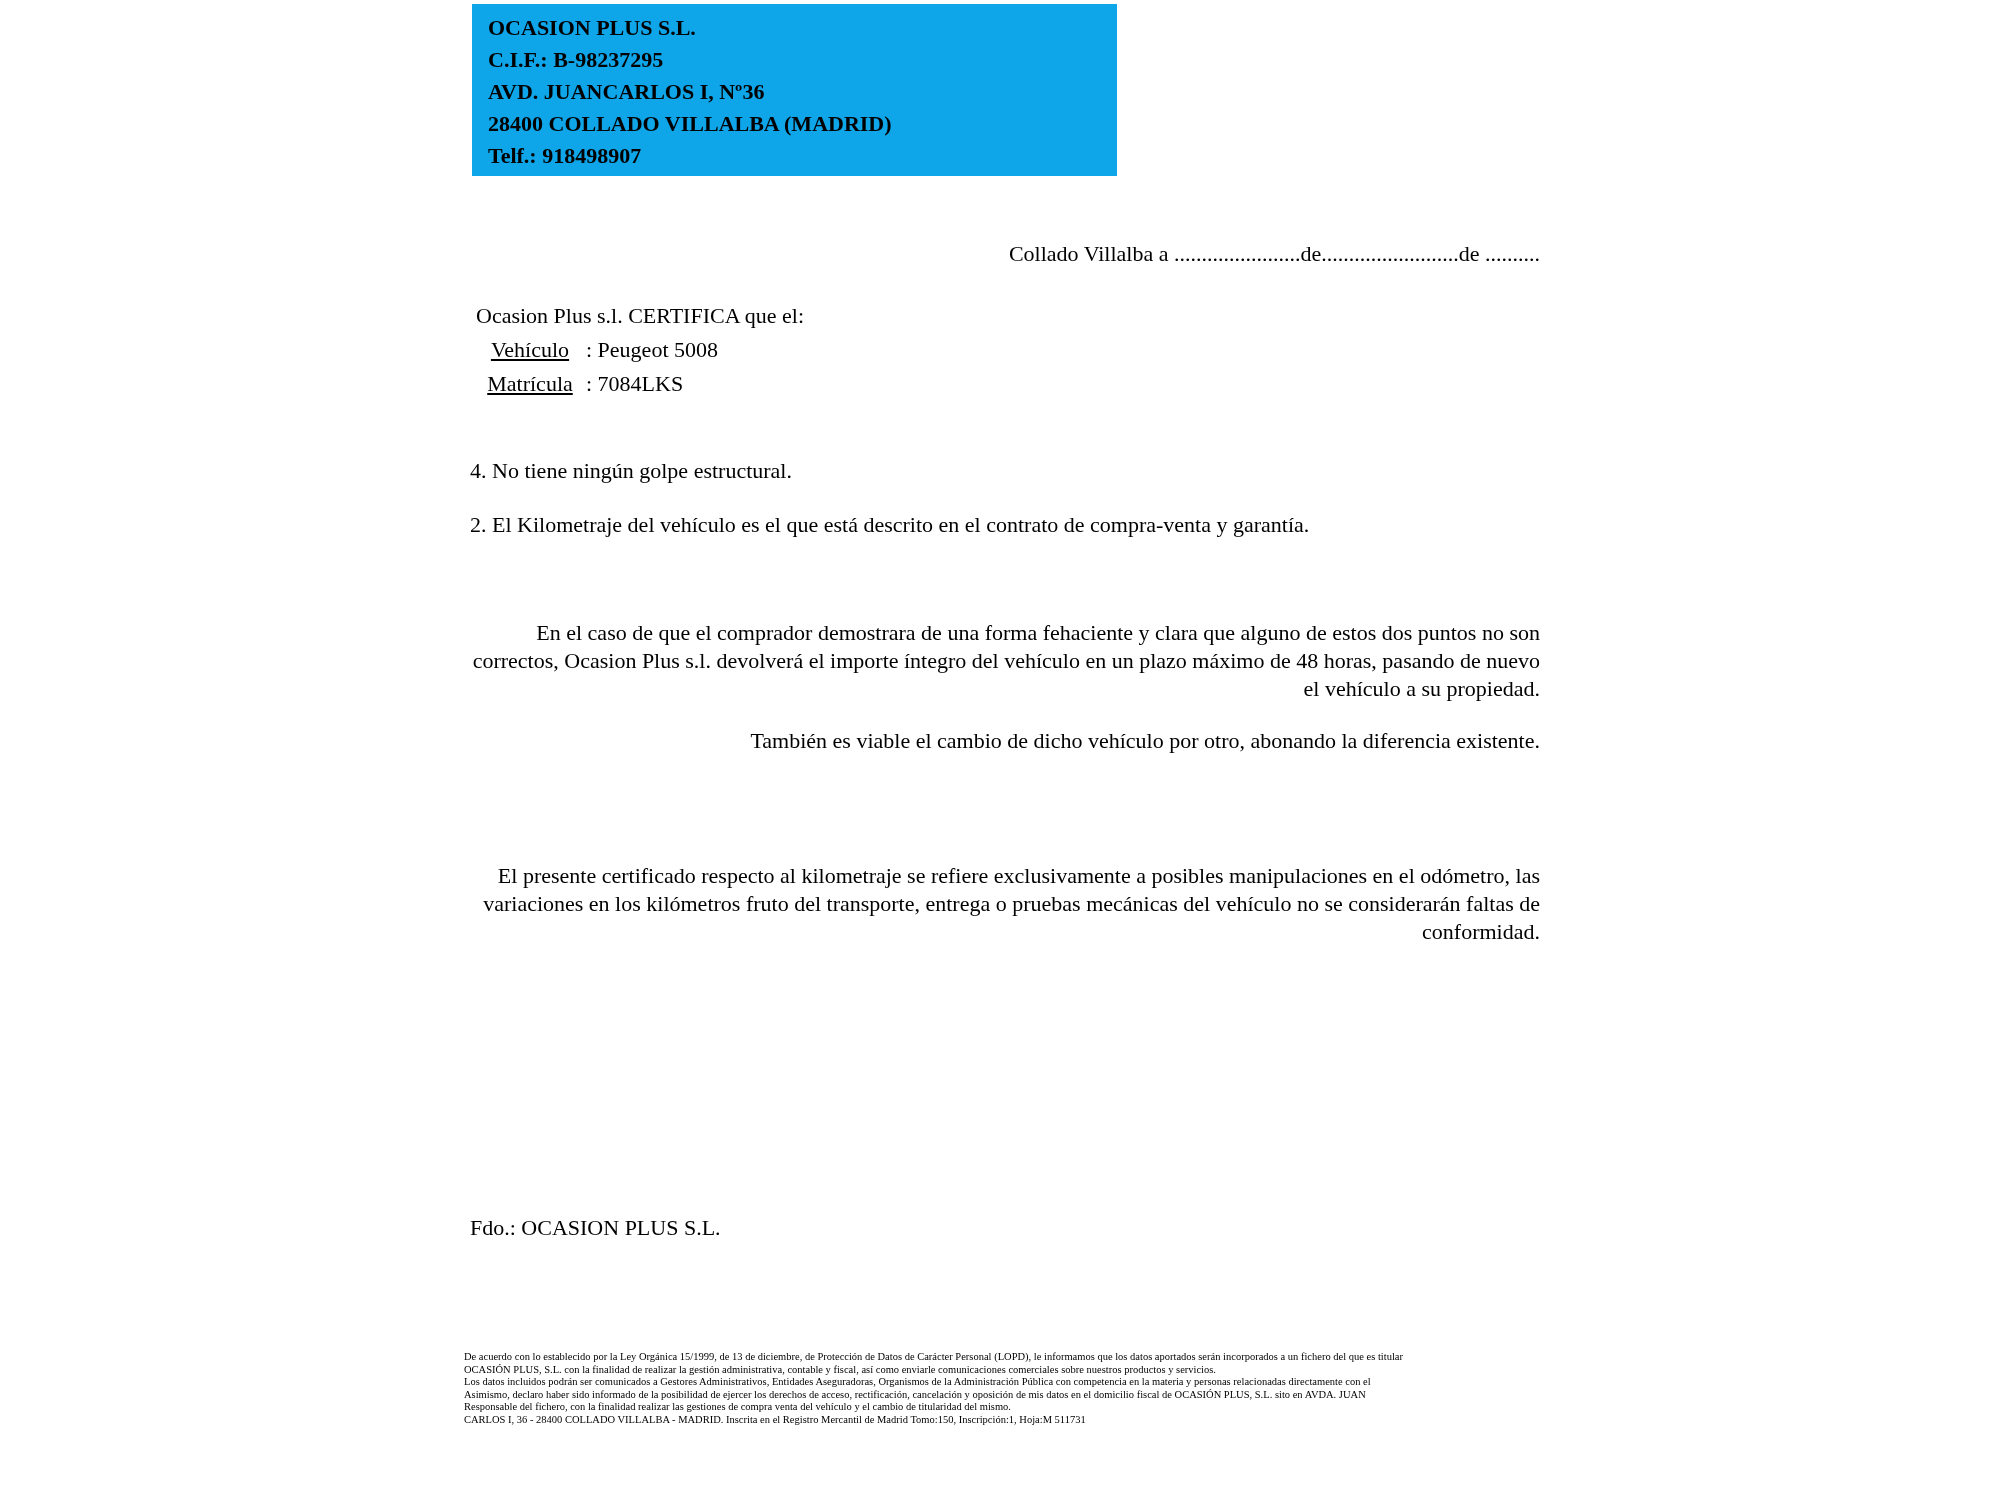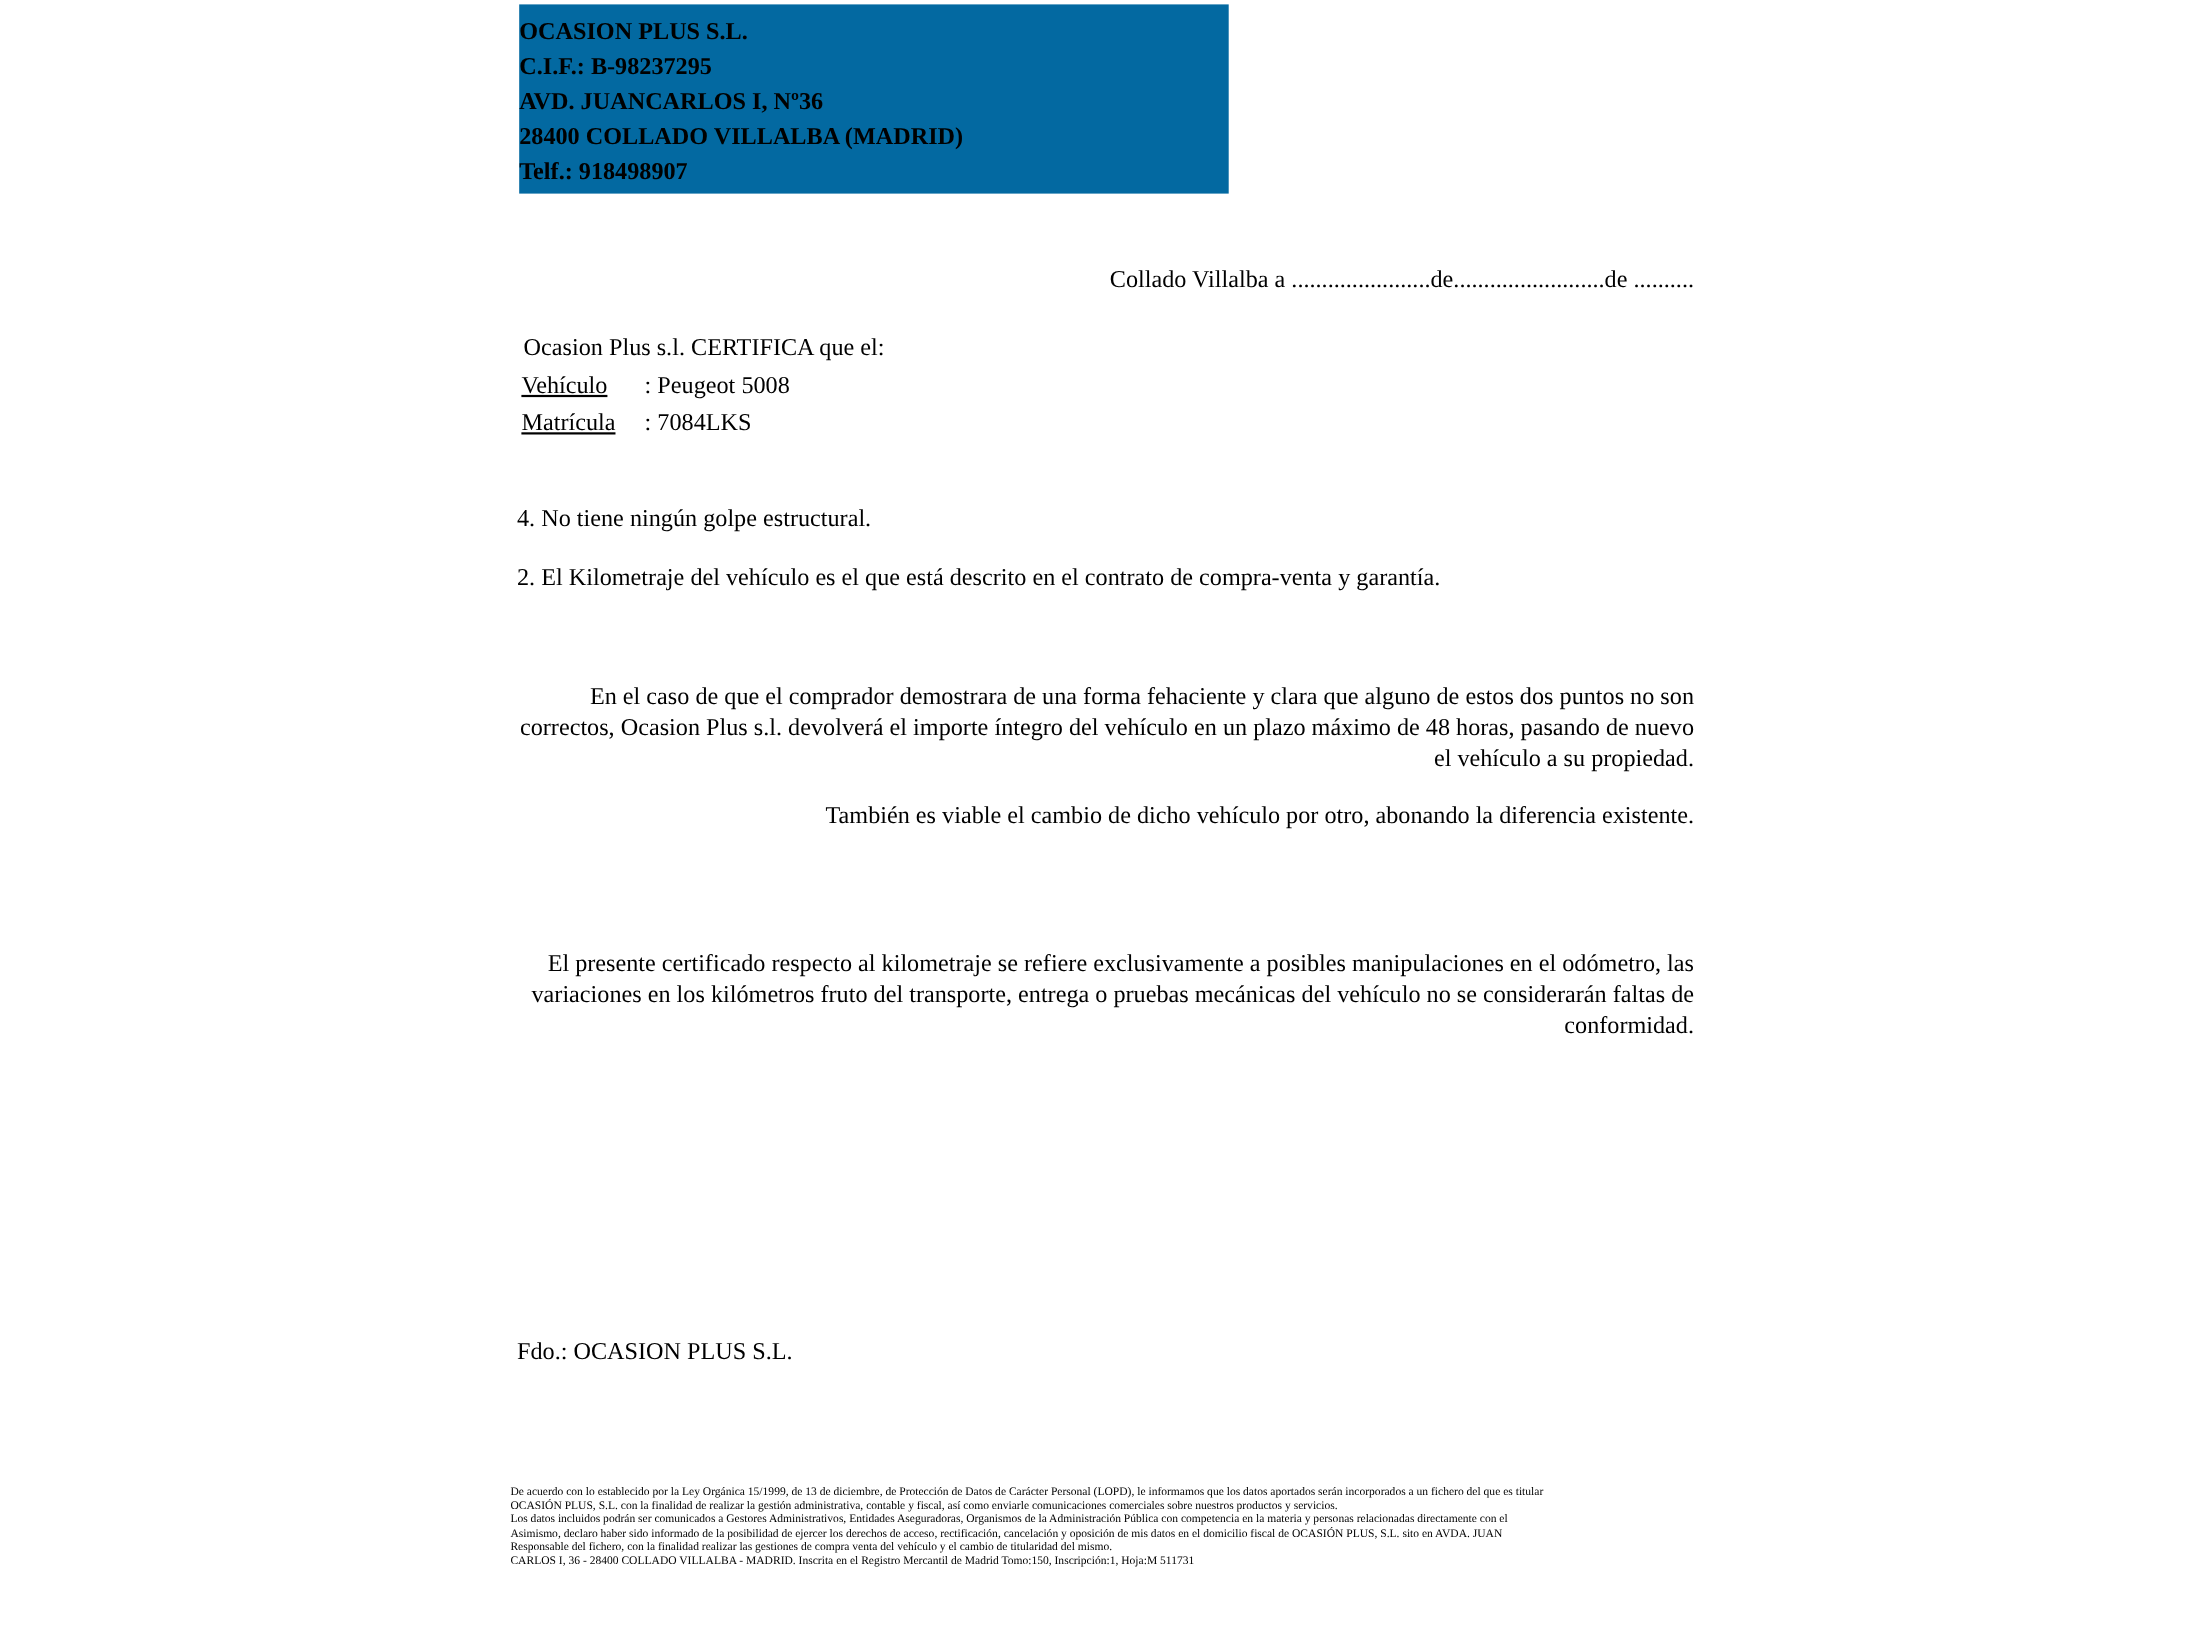--- a/index.html
+++ b/index.html
@@ -15,22 +15,22 @@
     color: #000000;
     font-family: "Liberation Serif", serif;
     overflow: hidden;
   }
   .company-box {
     position: absolute;
     left: 472px;
     top: 4px;
     width: 645px;
     height: 172px;
-    background: #0369a1;
-    padding: 8px 0 0 0;
+    background: #0ea5e9;
+    padding: 8px 0 0 16px;
     box-sizing: border-box;
   }
   .company-box .hline {
     font-weight: bold;
     font-size: 22px;
     line-height: 32px;
     white-space: nowrap;
   }
   .date-line {
     position: absolute;
@@ -45,20 +45,21 @@
     position: absolute;
     left: 476px;
     top: 303px;
     font-size: 22px;
   }
   .vrow {
     position: absolute;
     left: 474px;
     font-size: 22px;
     display: flex;
+    text-align: center;
   }
   .vrow .lbl {
     text-decoration: underline;
     min-width: 112px;
   }
   .vrow.vehicle { top: 337px; }
   .vrow.plate   { top: 371px; }
   .point {
     position: absolute;
     left: 470px;

